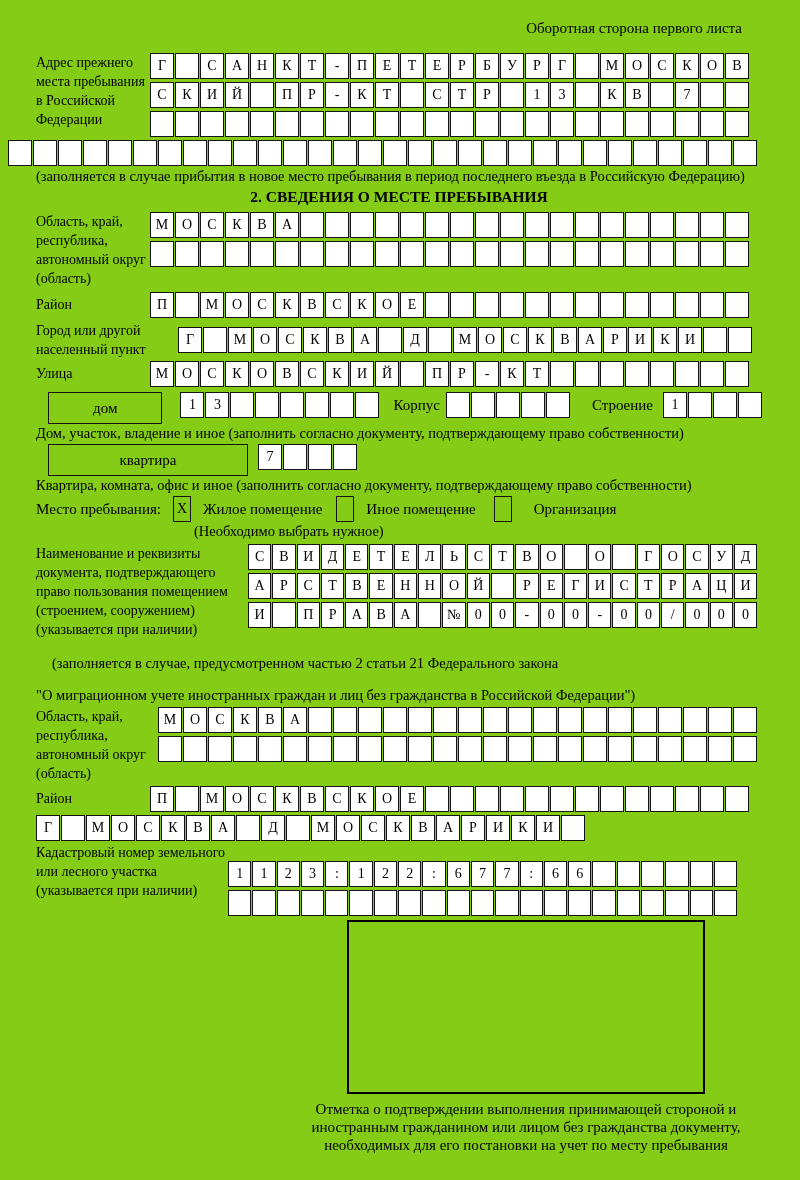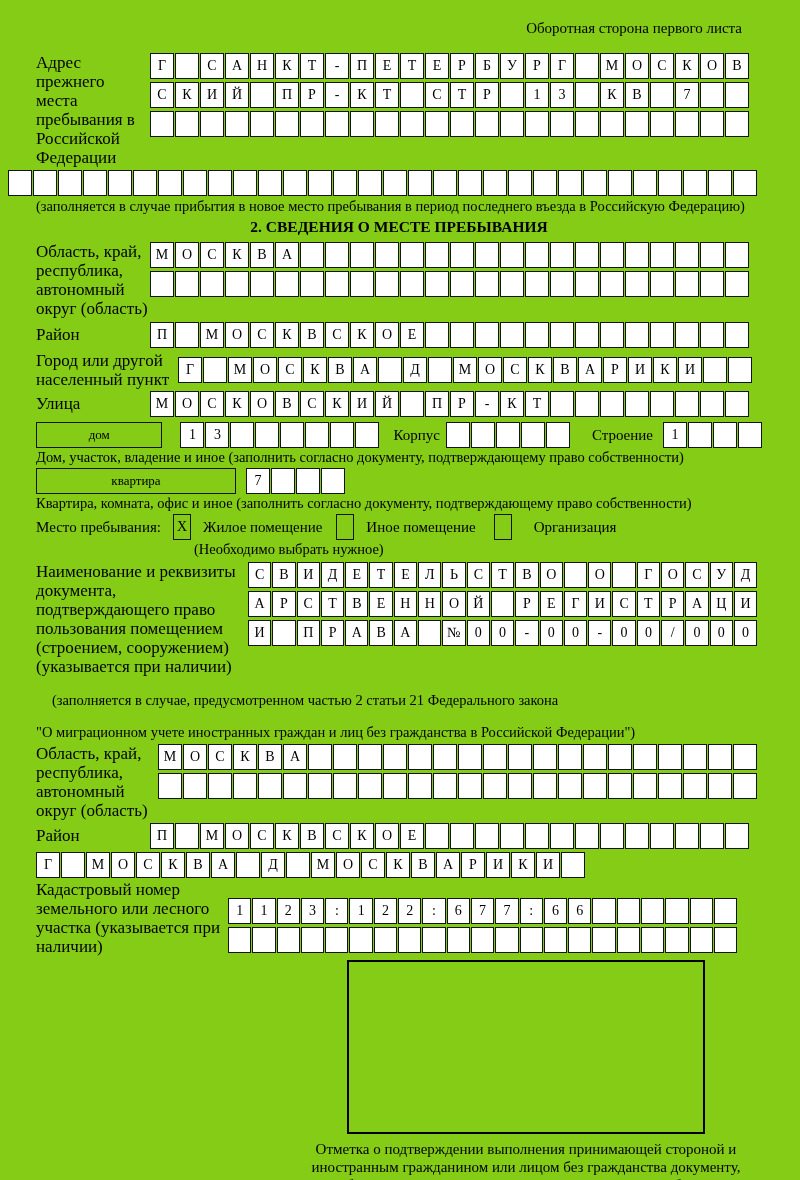--- a/index.html
+++ b/index.html
@@ -5,42 +5,42 @@
   html,body { margin:0; padding:0; background:#ffffff; }
   .page {
     position:relative; width:800px; height:1180px; box-sizing:border-box;
     padding:20px 38px 0 36px; background:#84cc16; color:#000;
     font-family:Liberation Serif, serif; overflow:hidden;
   }
   .header-note { text-align:right; font-size:15px; margin:0 20px 16px 0; }
 
   .frow { display:flex; align-items:flex-start; }
   .frow.vcenter { align-items:center; }
-  .flabel { font-size:17px; line-height:19px; flex:0 0 auto; }
+  .flabel { font-size:14px; line-height:19px; flex:0 0 auto; }
   .w114 { width:114px; } .w122 { width:122px; } .w142 { width:142px; }
   .w184 { width:184px; } .w192 { width:192px; } .w212 { width:212px; }
 
   .cells { display:flex; column-gap:1px; flex:0 0 auto; }
   .cell {
     flex:0 0 24px; width:24px; height:26px; box-sizing:border-box;
     border:1.6px solid #141414; display:flex; align-items:center; justify-content:center;
     font-size:14px; background:#fff;
   }
   .cells.sm .cell { flex-basis:23.3px; width:23.3px; }
   .cellcol { display:flex; flex-direction:column; row-gap:3px; }
   .mb3 { margin-bottom:3px; } .mb5 { margin-bottom:5px; }
   .fullwidth { margin-left:-28px; margin-bottom:2px; }
 
   .note { font-size:14.5px; line-height:16px; margin:1px 0 3px; }
   .note.center { }
   .title { text-align:center; font-weight:bold; font-size:15.5px; margin:4px 0 6px; }
 
   .bigbox {
-    box-sizing:border-box; height:26px; border:1.6px solid #141414;
-    display:flex; align-items:center; justify-content:center; font-size:13px;
+    box-sizing:border-box; height:32px; border:1.6px solid #141414;
+    display:flex; align-items:center; justify-content:center; font-size:15px;margin-left:12px;
   }
   .bigbox.w150 { width:150px; margin-right:18px; }
   .bigbox.w200 { width:200px; margin-right:10px; }
   .inline-label { font-size:15px; line-height:26px; }
   .inline-label.korpus { margin:0 6px 0 14px; }
   .inline-label.stroenie { margin:0 10px 0 22px; }
 
   .stay { margin-top:3px; font-size:15px; }
   .stay-label { line-height:26px; margin-right:12px; }
   .stay-opt { line-height:26px; }
@@ -355,21 +355,21 @@
     <div class="inline-label stroenie">Строение</div>
     <div class="cells">
         <div class="cell">1</div>
         <div class="cell"></div>
         <div class="cell"></div>
         <div class="cell"></div>
       </div>
   </div>
   <div class="note">Дом, участок, владение и иное (заполнить согласно документу, подтверждающему право собственности)</div>
 
-  <div class="frow" style="margin-top:2px;align-items:center;">
+  <div class="frow" style="margin-top:2px;">
     <div class="bigbox w200">квартира</div>
     <div class="cells">
         <div class="cell">7</div>
         <div class="cell"></div>
         <div class="cell"></div>
         <div class="cell"></div>
       </div>
   </div>
   <div class="note">Квартира, комната, офис и иное (заполнить согласно документу, подтверждающему право собственности)</div>
 

